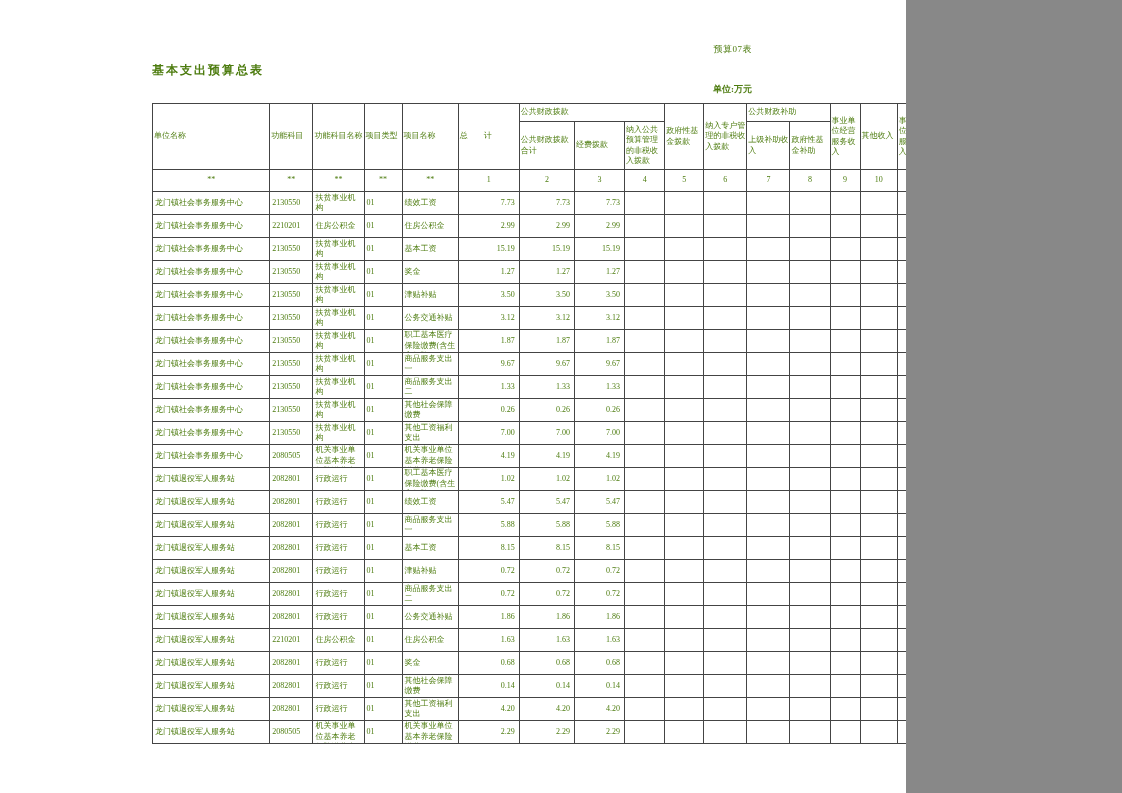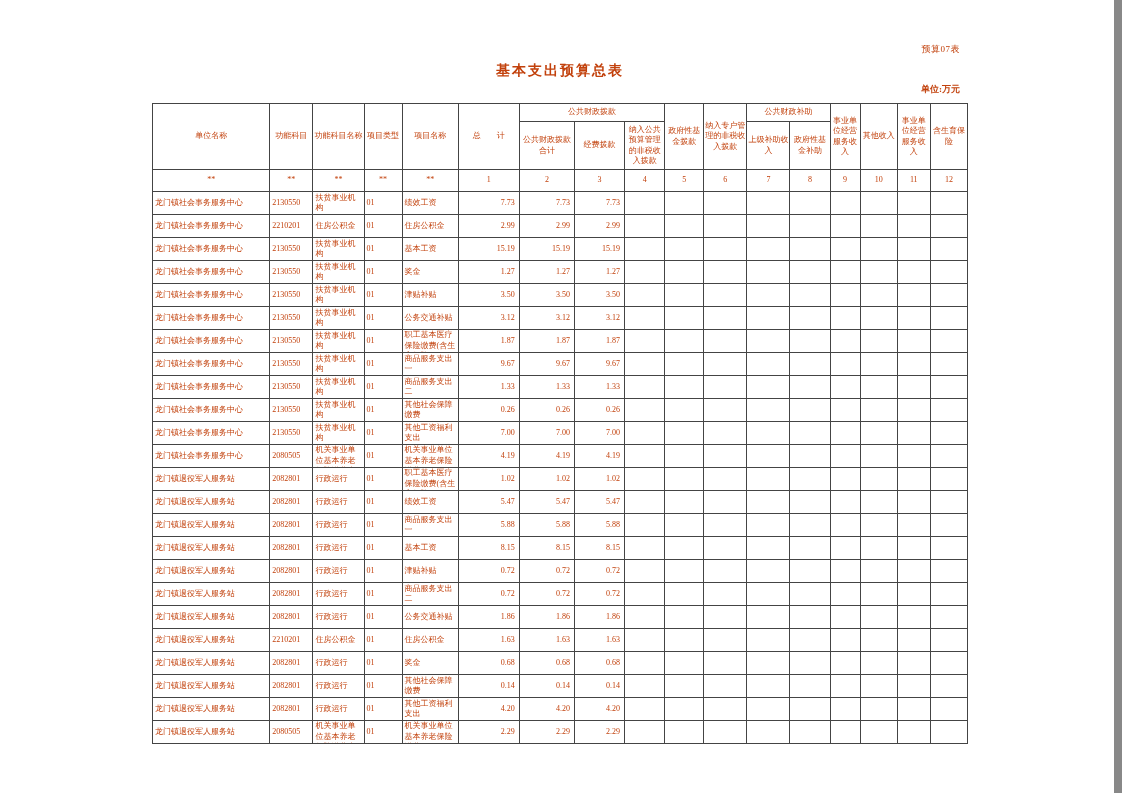--- a/index.html
+++ b/index.html
@@ -1,30 +1,30 @@
 <!DOCTYPE html>
 <html><head>
 <meta charset="utf-8">
 <style>
   html,body{margin:0;padding:0;background:#888;}
   .page{
     position:relative;
-    width:1114px;height:793px;
+    width:906px;height:793px;
     background:#ffffff;
     font-family:"Liberation Serif","DejaVu Serif",serif;
-    color:#c2410c;
+    color:#4d7c0f;
     overflow:hidden;
   }
   .form-no{
     position:absolute;top:43px;right:154px;
     font-size:9px;letter-spacing:0.5px;
   }
   .doc-title{
     position:absolute;top:62px;left:152px;width:816px;
-    text-align:center;font-size:14px;font-weight:bold;
+    text-align:left;font-size:12px;font-weight:bold;
     letter-spacing:2px;margin:0;
   }
   .unit-note{
     position:absolute;top:83px;right:154px;
     font-size:9px;
     font-weight:bold;
   }
   table.budget{
     position:absolute;top:103px;left:152px;
     width:816px;table-layout:fixed;
@@ -32,21 +32,21 @@
     font-size:8px;line-height:10.5px;
   }
   table.budget th, table.budget td{
     border:1px solid #444;
     padding:0;
     vertical-align:middle;
     font-weight:normal;
     overflow:hidden;
   }
   table.budget thead th{
-    text-align:center;
+    text-align:left;
     padding:1px;
   }
   thead tr.group-row th{height:15px;}
   thead tr.sub-row th{height:45px;font-family:Liberation Mono, monospace;}
   thead tr.index-row td{height:21px;text-align:center;}
   tbody td{height:22px;}
   tbody td .clip{
     max-height:22px;overflow:hidden;
   }
   td.txt{text-align:left;}

